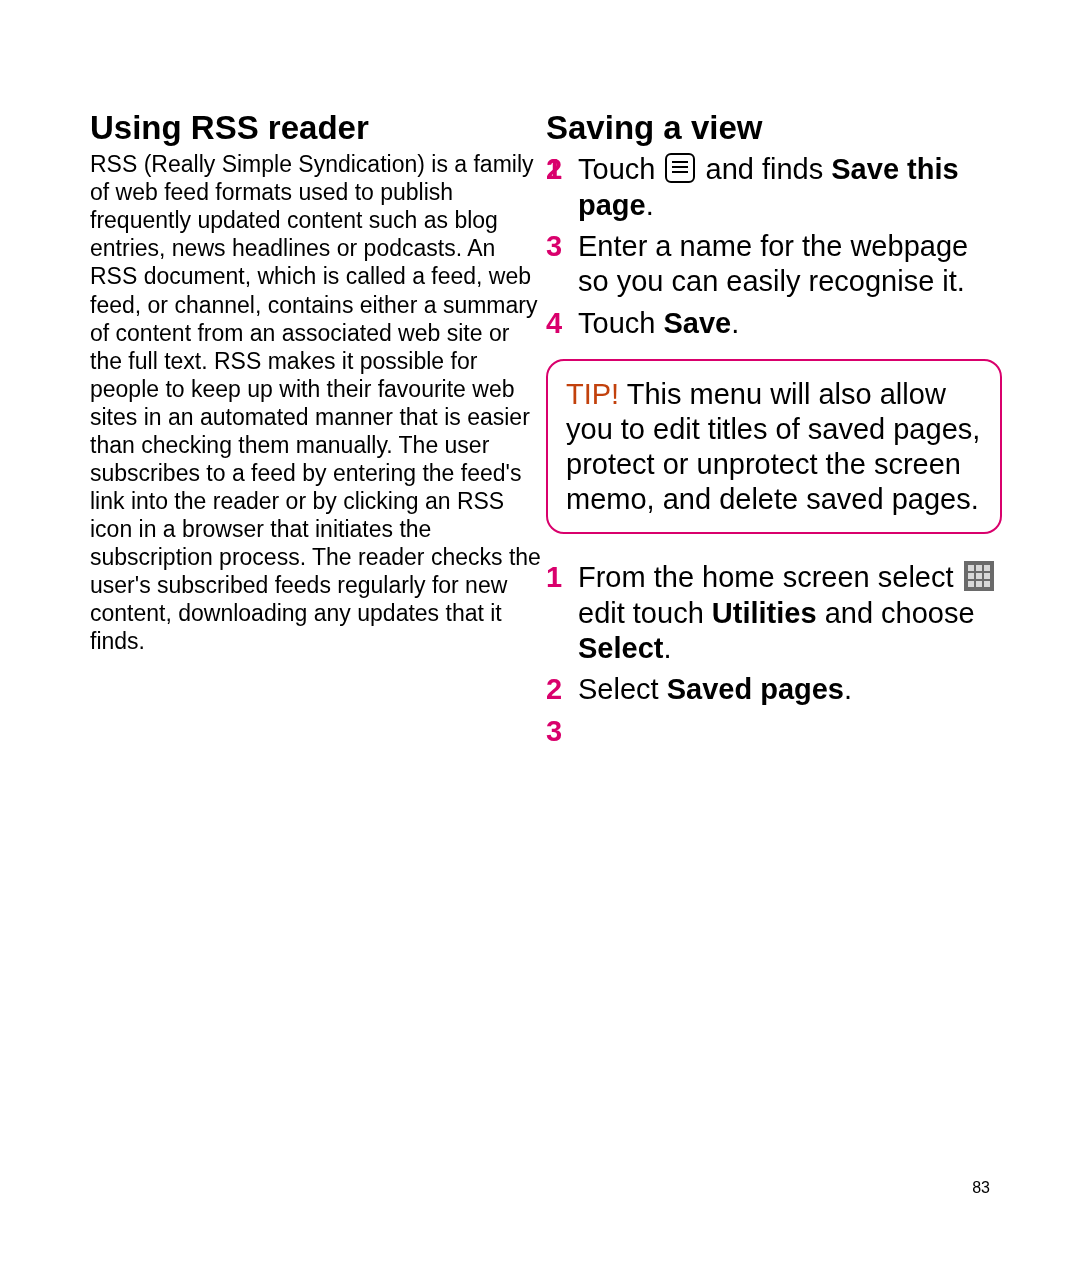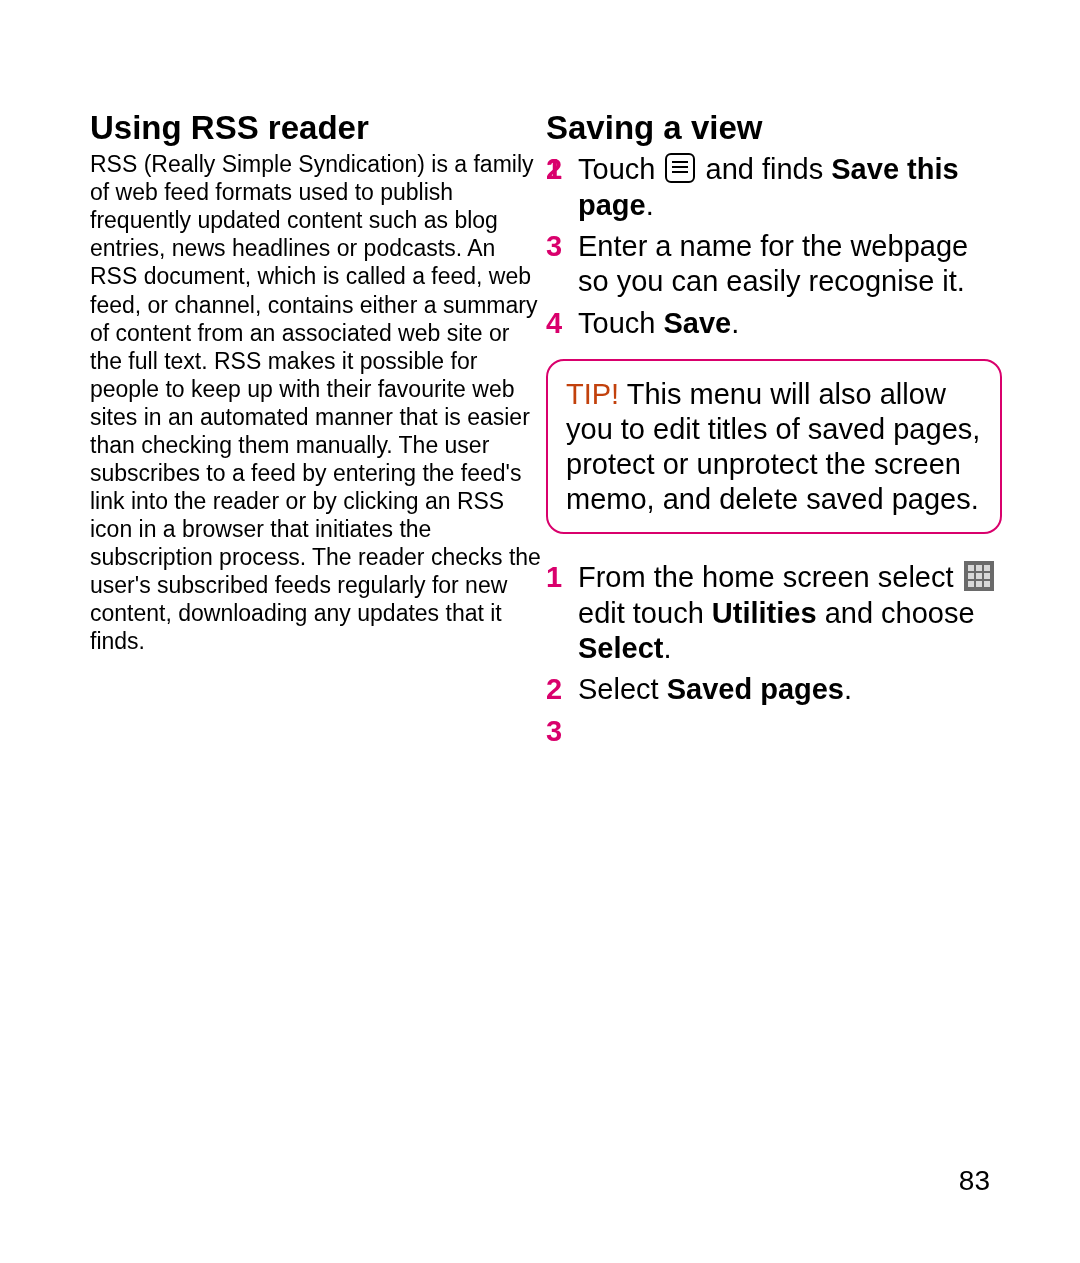--- a/index.html
+++ b/index.html
@@ -67,21 +67,21 @@
     margin: 6px 0 26px 0;
   }
   .tipbox .tiplabel {
     font-weight: 400;
     color: #c2410c;
   }
   .page-number {
     position: absolute;
     right: 90px;
     bottom: 66px;
-    font-size: 28px;
+    font-size: 16px;
   }
   b { font-weight: 700; }
 
   .menu-icon {
     display: inline-block;
     vertical-align: -4px;
     width: 30px;
     height: 30px;
     border: 2px solid #000;
     border-radius: 6px;

